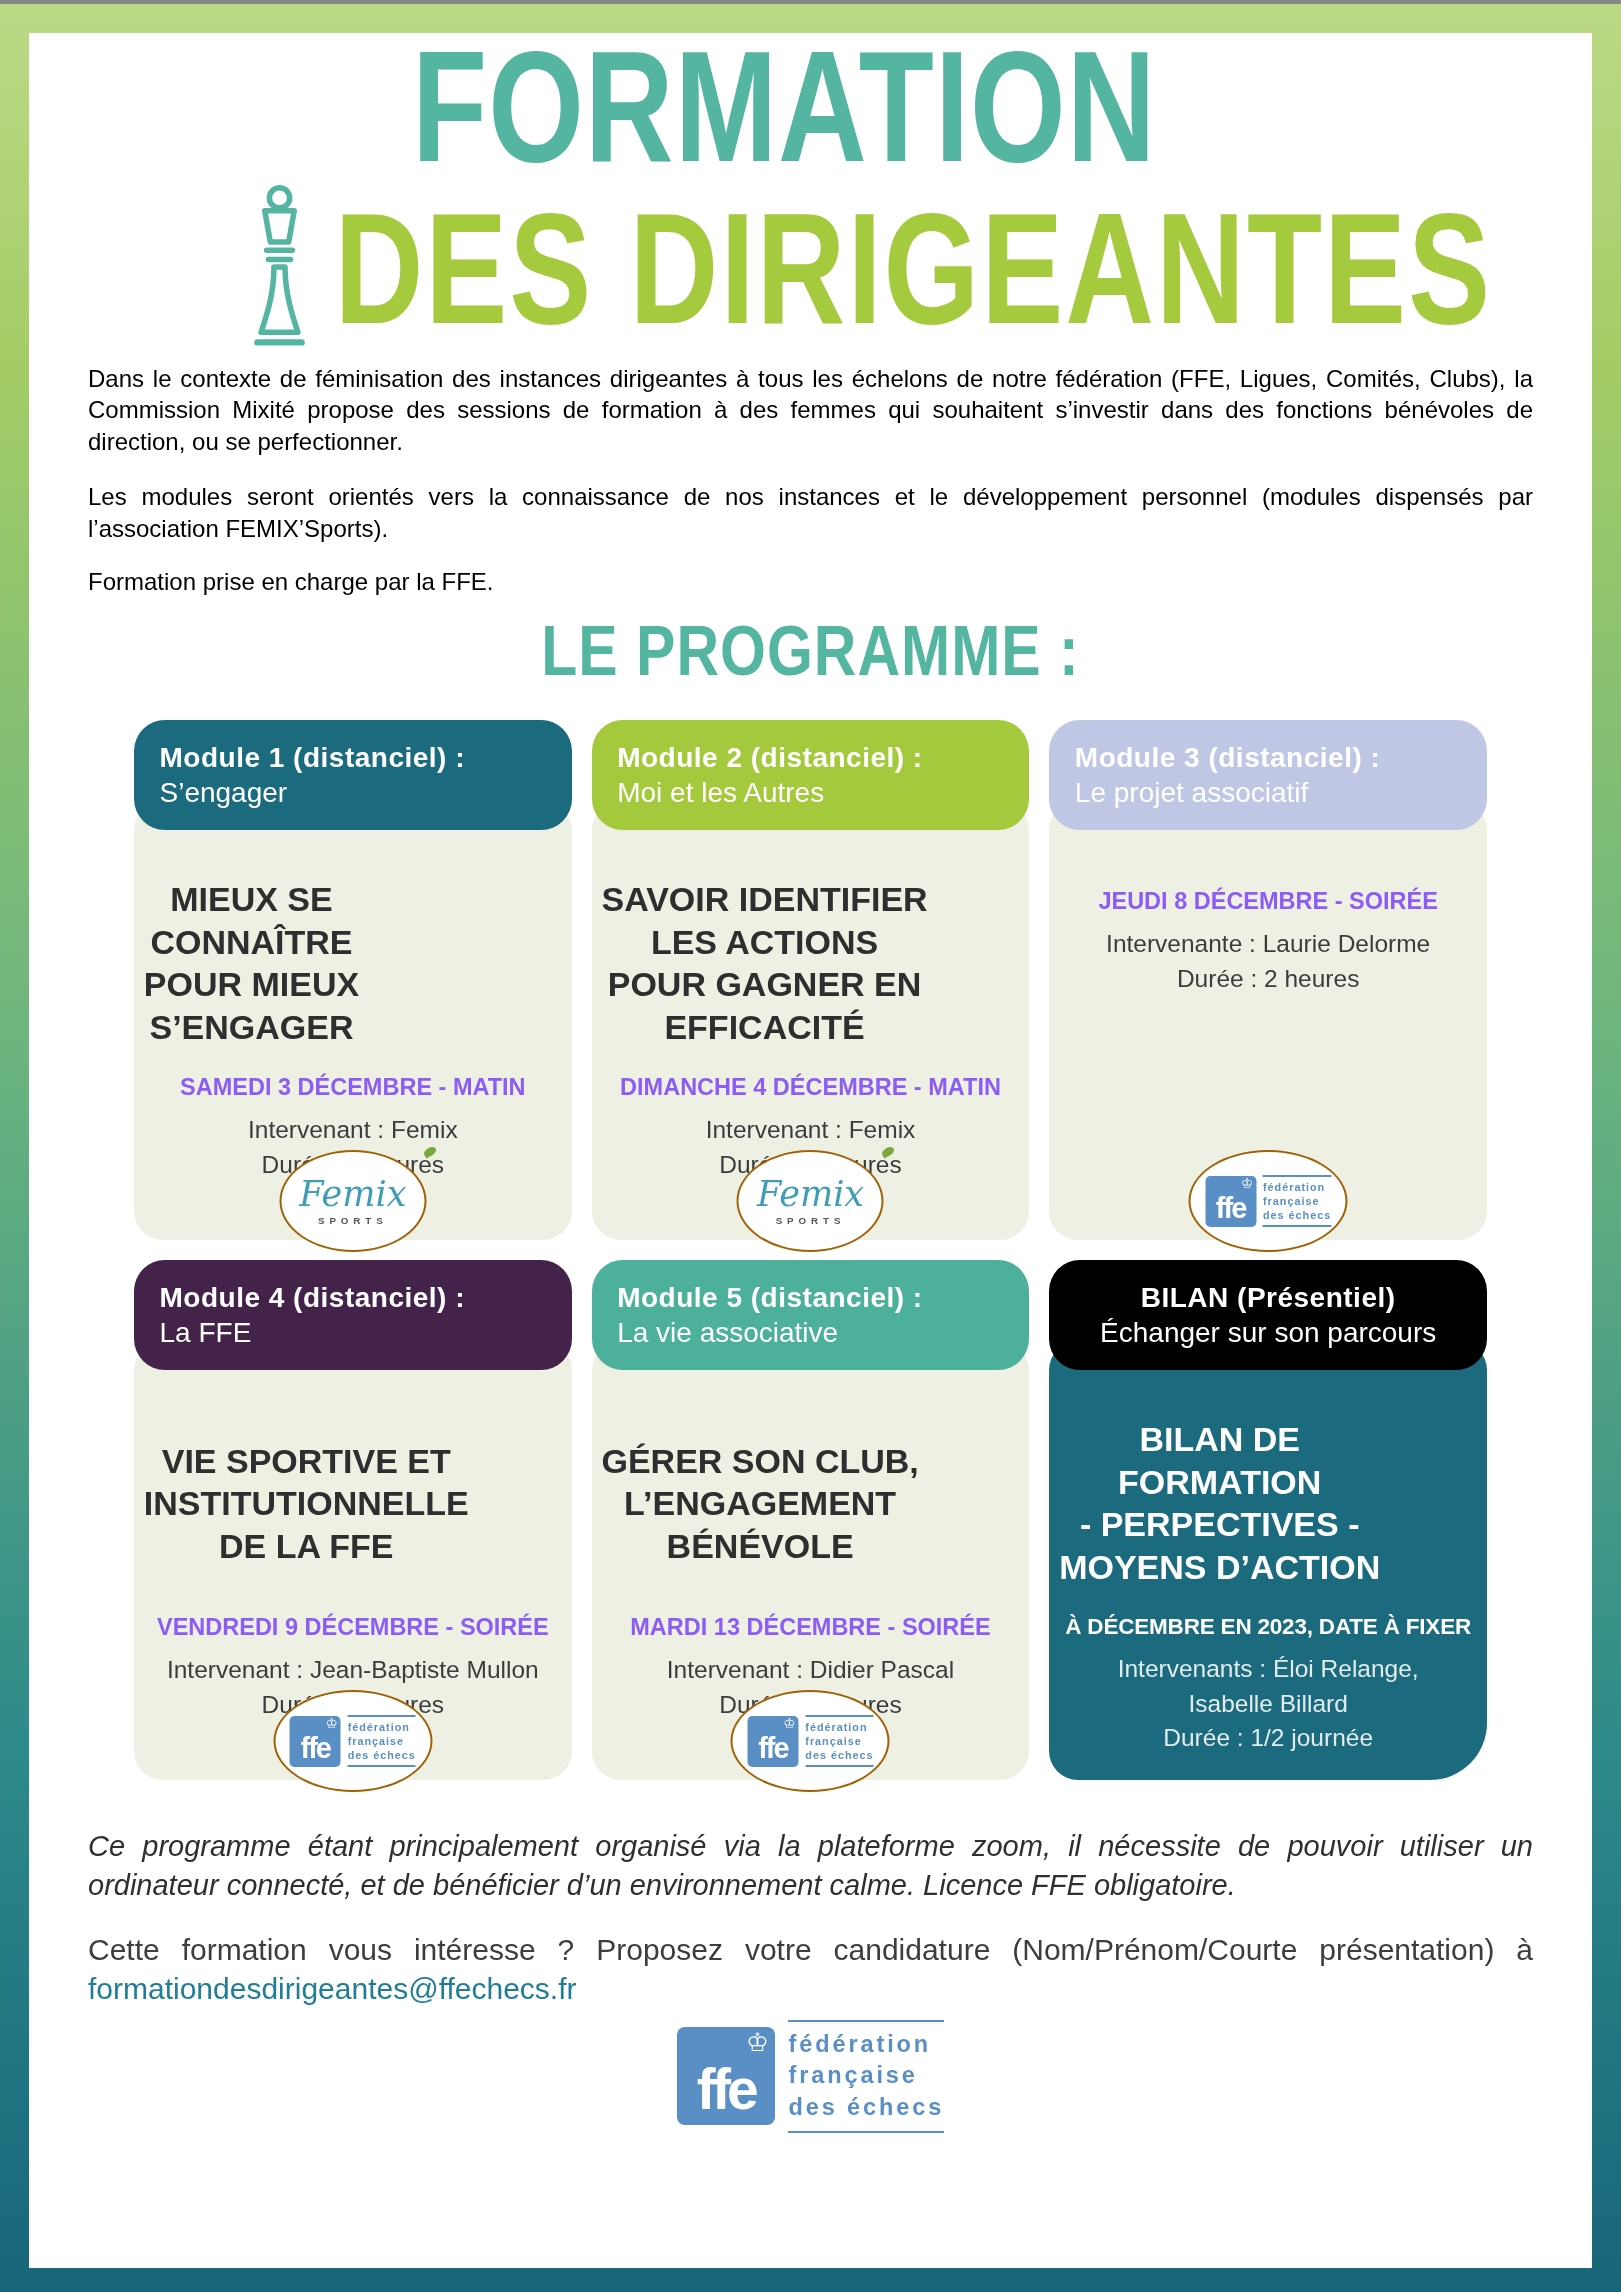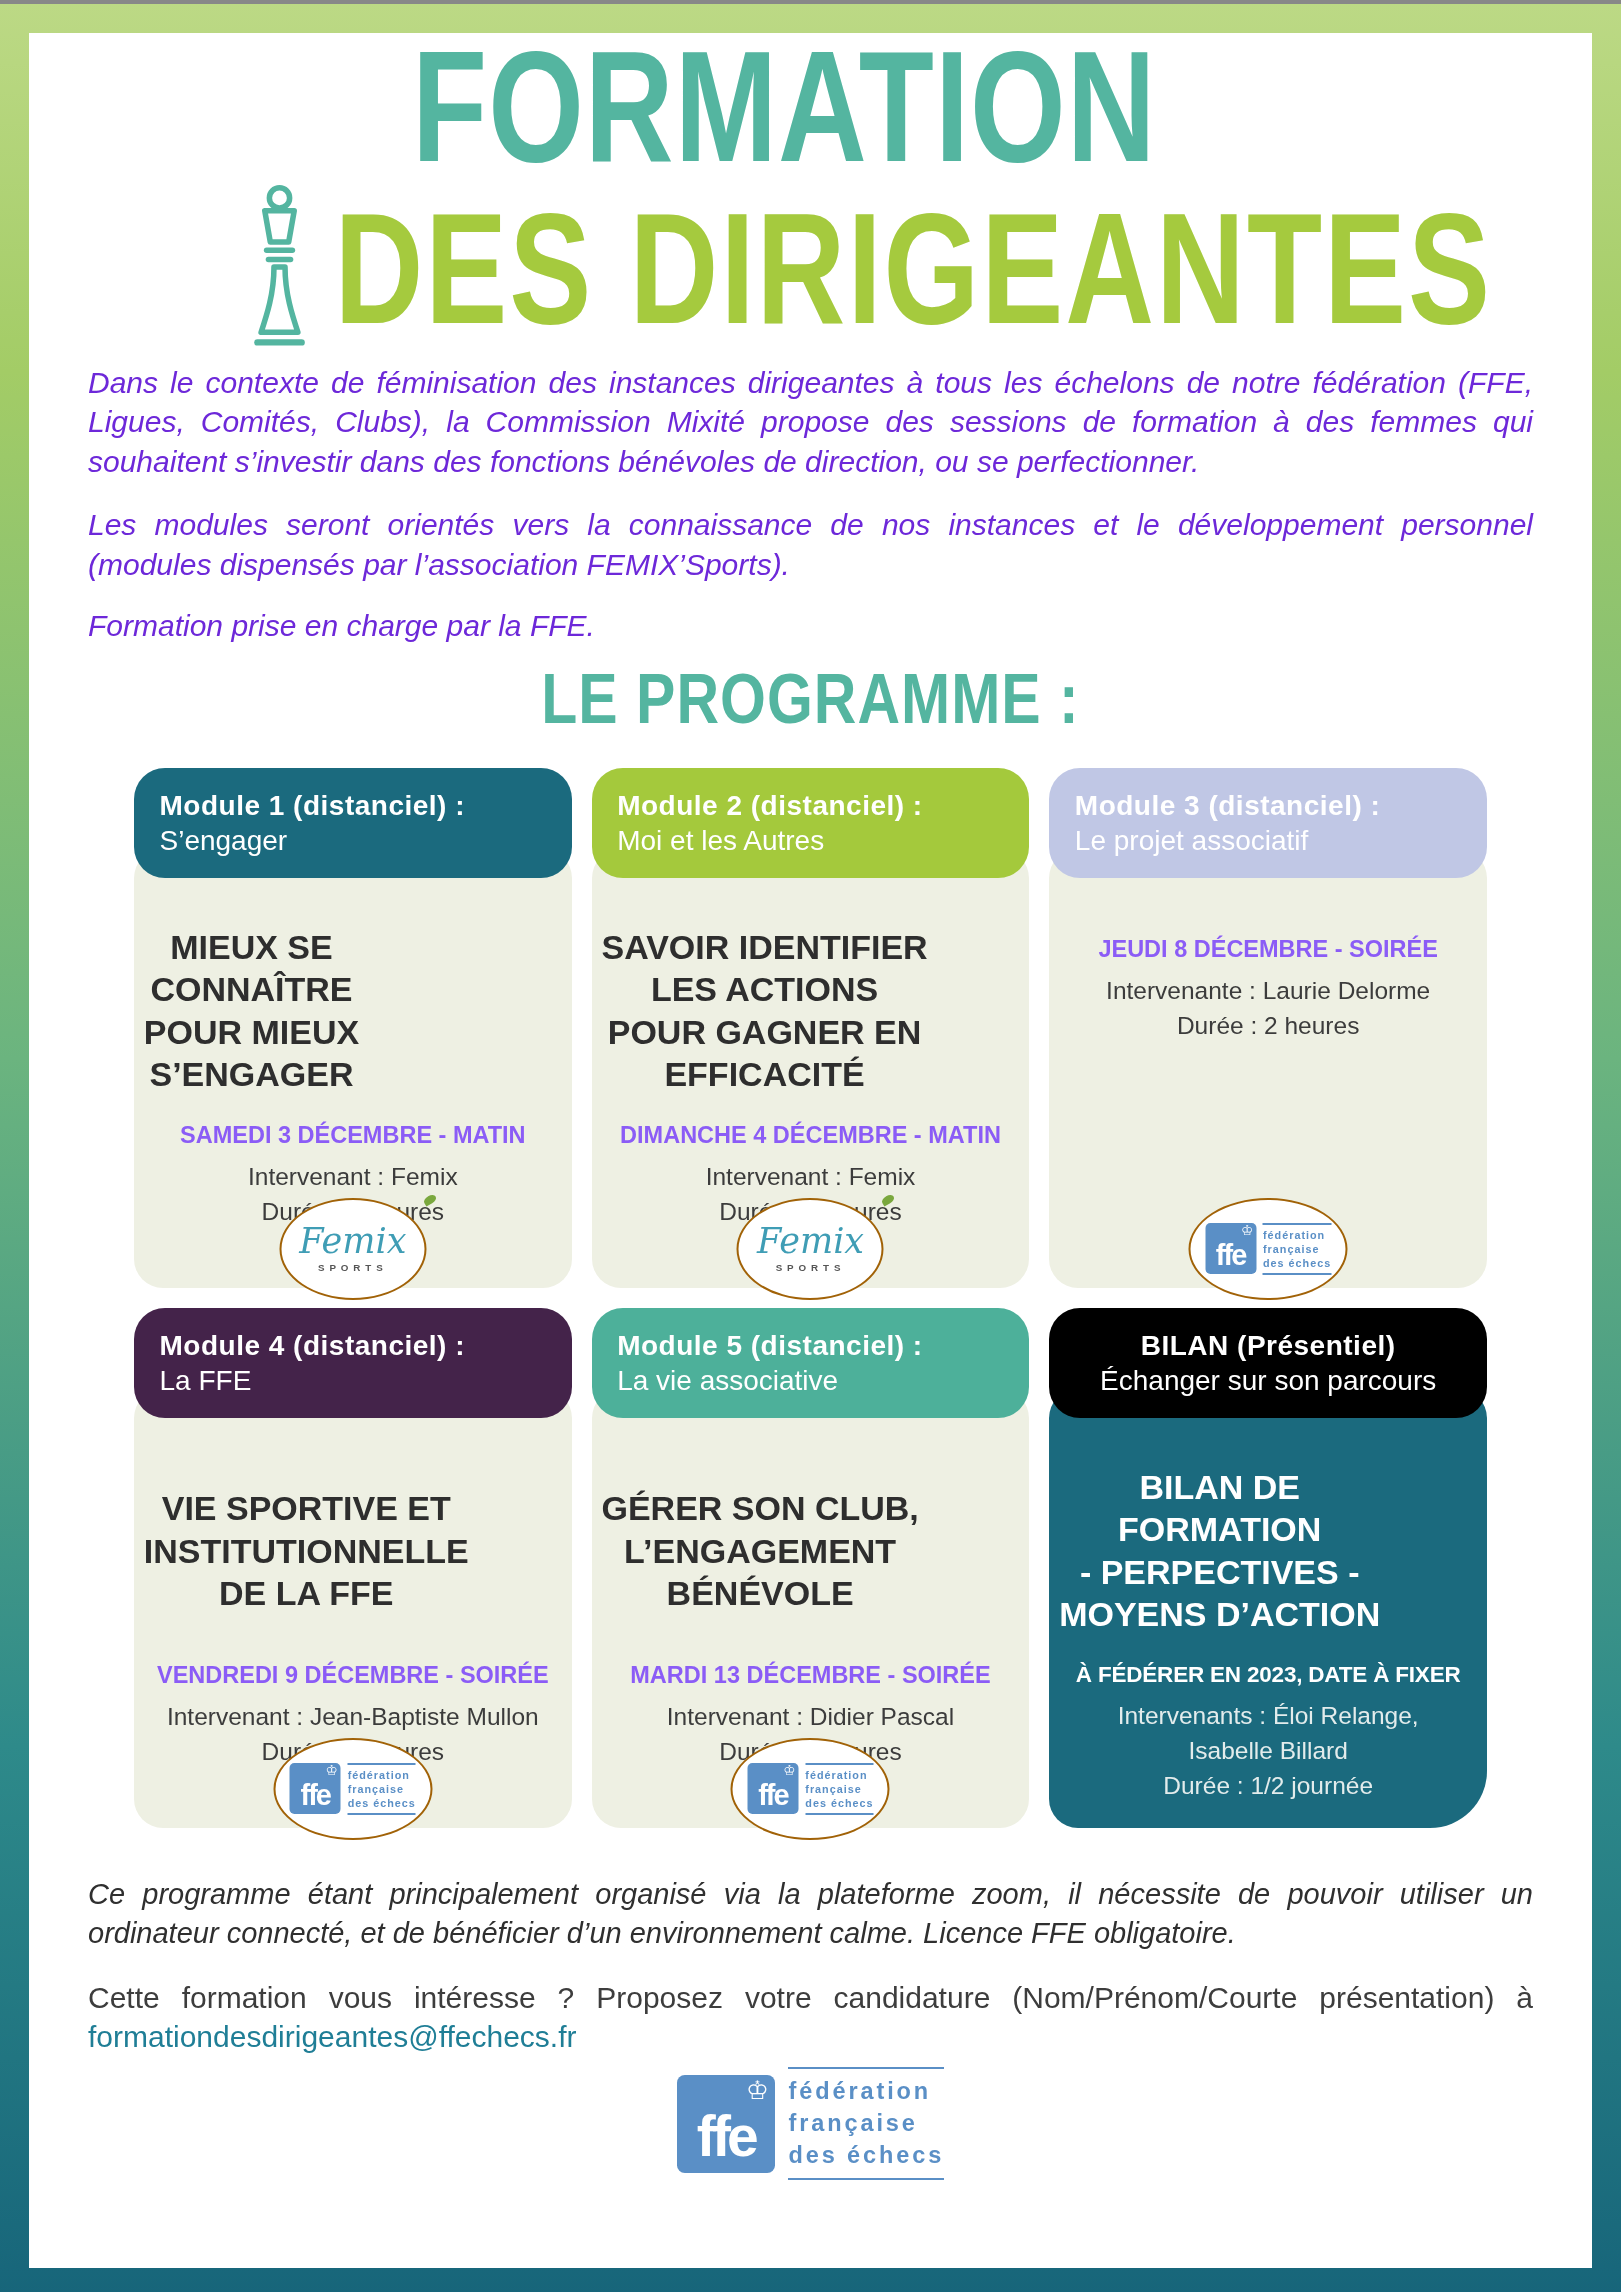--- a/index.html
+++ b/index.html
@@ -11,21 +11,21 @@
   
   .title-block { padding-top:29px; padding-left:221px; }
   .title-line1 { display:inline-block; margin-left:162px; font-size:123px; font-weight:bold;
     line-height:1.0; letter-spacing:1px; transform:scaleY(1.28); transform-origin:left bottom; color:#54b5a0; }
   .title-row2 { display:flex; align-items:flex-end; margin-top:0; }
   .title-line2 { display:inline-block; margin-left:25.5px; font-size:123px; font-weight:bold;
     line-height:1.0; letter-spacing:2px; transform:scaleY(1.28); transform-origin:left bottom; color:#a5ca3e; }
   .chess-icon-svg { display:block; }
 
   
-  .intro { margin:15.7px 59px 0; color:#6d28d9; font-size:30px; line-height:1.32;font-style:italic; }
+  .intro { margin:15.7px 59px 0; color:#000000; font-size:24px; line-height:1.32; }
   .intro p { text-align:justify; }
   .intro p + p { margin-top:23.5px; }
   .intro p:last-child { margin-top:21.6px; text-align:left; }
 
   
   .program-heading { margin-top:19.6px; text-align:center; color:#54b5a0; font-weight:bold;
     font-size:59px; letter-spacing:1px; transform:scaleY(1.18); }
 
   
   .grid { width:1353px; margin:35px auto 0; display:grid;
@@ -243,21 +243,21 @@
           <div class="card-header-title">BILAN (Présentiel)</div>
           <div class="card-header-sub">Échanger sur son parcours</div>
         </div>
         <div class="card-body" style="background-color: rgb(27, 106, 126);">
           <div class="card-title-wrap">
               <div class="card-title pre">BILAN DE
 FORMATION
 - PERPECTIVES -
 MOYENS D’ACTION</div>
             </div>
-          <div class="card-date">À FÉDÉRER EN 2023, DATE À FIXER</div>
+          <div class="card-date">À DÉCEMBRE EN 2023, DATE À FIXER</div>
           <div class="card-details pre">Intervenants : Éloi Relange,
 Isabelle Billard
 Durée : 1/2 journée</div>
         </div>
       </div>
 
     </div>
 
     <p class="closing-note">Ce programme étant principalement organisé via la plateforme zoom, il nécessite de pouvoir utiliser un ordinateur connecté, et de bénéficier d’un environnement calme. Licence FFE obligatoire.</p>
 

